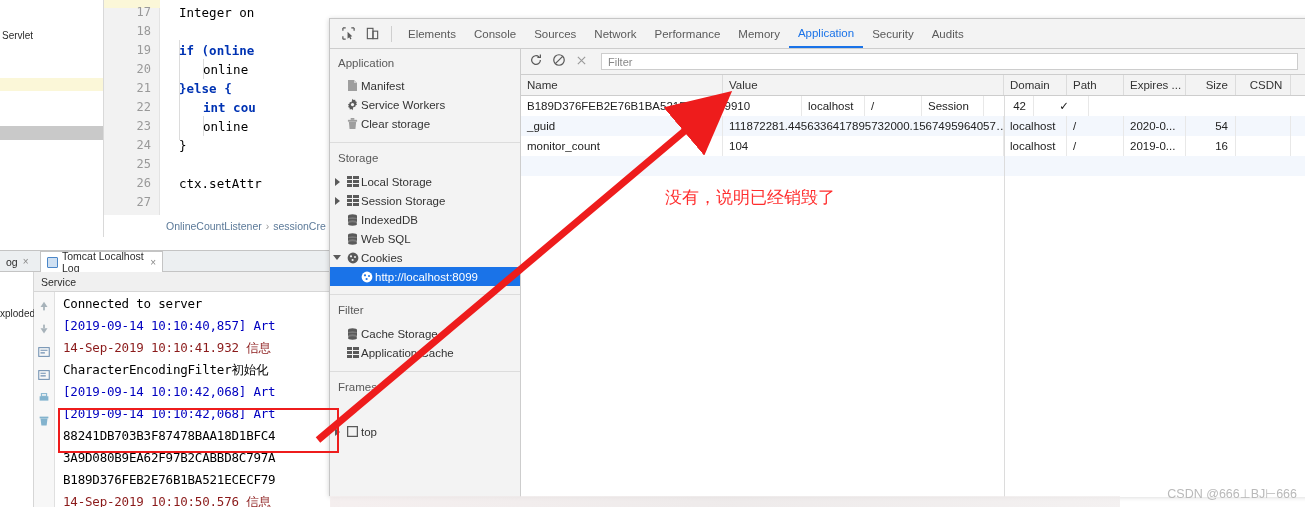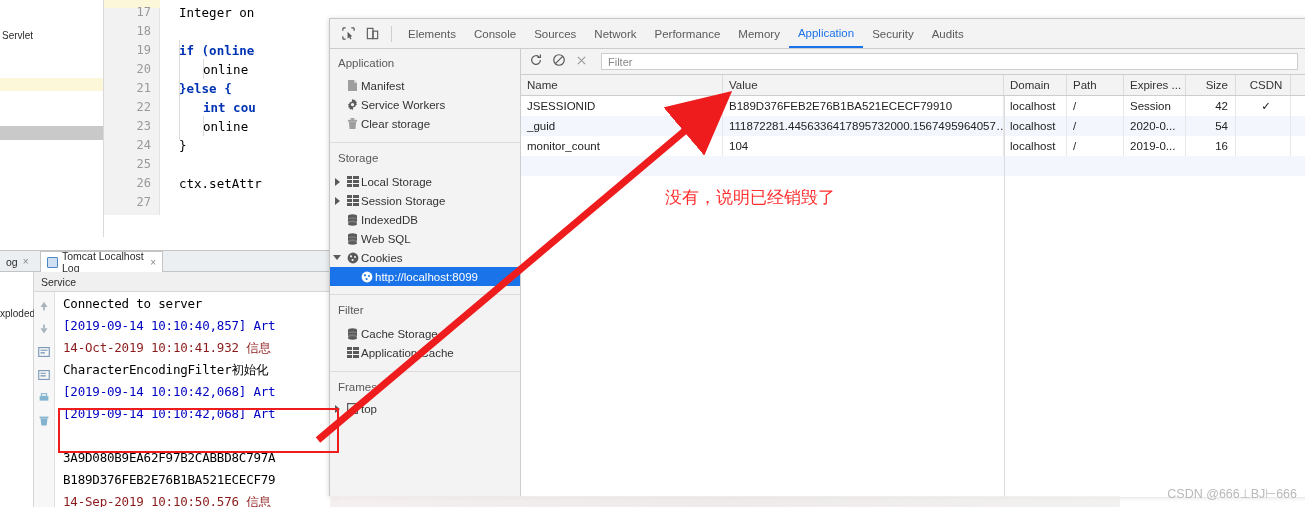--- a/index.html
+++ b/index.html
@@ -265,20 +265,25 @@
       <div class="cl kw" style="top:43px; left:18px;">if (online</div>
       <div class="cl" style="top:62px; left:42px;">online</div>
       <div class="cl kw" style="top:81px; left:18px;">}else {</div>
       <div class="cl kw" style="top:100px; left:42px;">int cou</div>
       <div class="cl" style="top:119px; left:42px;">online</div>
       <div class="cl" style="top:138px; left:18px;">}</div>
       <div class="cl" style="top:176px; left:18px;">ctx.setAttr</div>
     </div>
   </div>
 
+  <div class="ide-breadcrumb">
+    <span>OnlineCountListener</span>
+    <span class="bc-sep">›</span>
+    <span>sessionCre</span>
+  </div>
   <div class="ide-bottom-white"></div>
 
   <div class="ide-tabs">
     <div class="tab" style="left:0px; width:40px;">
       <span>og</span>
       <span class="tab-x">×</span>
     </div>
     <div class="tab active" style="left:40px; width:123px;">
       <span class="tab-icon"></span>
       <span>Tomcat Localhost Log</span>
@@ -317,24 +322,25 @@
     </svg>
     <svg class="tb-ico" viewBox="0 0 16 16">
       <path d="M4 5h8l-1 8H5z" fill="#6fa8c7"></path>
         <rect x="3" y="3" width="10" height="2" fill="#6fa8c7"></rect>
     </svg>
   </div>
 
   <div class="console">
     <div class="log log-plain" style="top:4px">Connected to server</div>
     <div class="log log-blue" style="top:26px">[2019-09-14 10:10:40,857] Art</div>
-    <div class="log log-red" style="top:48px">14-Oct-2019 10:10:41.932 信息</div>
+    <div class="log log-red" style="top:48px">14-Sep-2019 10:10:41.932 信息</div>
     <div class="log log-plain" style="top:70px">CharacterEncodingFilter初始化</div>
     <div class="log log-blue" style="top:92px">[2019-09-14 10:10:42,068] Art</div>
     <div class="log log-blue" style="top:114px">[2019-09-14 10:10:42,068] Art</div>
+    <div class="log log-plain" style="top:136px">88241DB703B3F87478BAA18D1BFC4</div>
     <div class="log log-plain" style="top:158px">3A9D080B9EA62F97B2CABBD8C797A</div>
     <div class="log log-plain" style="top:180px">B189D376FEB2E76B1BA521ECECF79</div>
     <div class="log log-red" style="top:202px">14-Sep-2019 10:10:50.576 信息</div>
 
     <div class="console-scroll">
         <i></i>
       </div>
   </div>
 
   <div class="red-box"></div>
@@ -520,21 +526,21 @@
               <rect x="0" y="8" width="5" height="3" fill="#5a5a5a"></rect>
               <rect x="6" y="8" width="6" height="3" fill="#5a5a5a"></rect>
             </svg>
         </span>
         <span>Application Cache</span>
       </div>
 
       <div class="sect-rule" style="top:322px"></div>
 
       <div class="sect-title" style="top:332px">Frames</div>
-      <div class="tree-item" style="top:350px">
+      <div class="tree-item" style="top:373px">
         <span class="tw">
             <i class="tri"></i>
           </span>
         <span class="ti">
           <svg width="11" height="11" viewBox="0 0 11 11">
               <rect x="0.6" y="0.6" width="9.8" height="9.8" fill="none" stroke="#5a5a5a" stroke-width="1.3"></rect>
             </svg>
         </span>
         <span>top</span>
       </div>
@@ -569,21 +575,20 @@
           <div class="c-name">Name</div>
           <div class="c-value">Value</div>
           <div class="c-dom">Domain</div>
           <div class="c-path">Path</div>
           <div class="c-exp">Expires ...</div>
           <div class="c-size">Size</div>
           <div class="c-http">CSDN</div>
         </div>
 
         <div class="ck-row" style="top:21px">
-          <div class="c-name">JSESSIONID</div>
           <div class="c-value">B189D376FEB2E76B1BA521ECECF79910</div>
           <div class="c-dom">localhost</div>
           <div class="c-path">/</div>
           <div class="c-exp">Session</div>
           <div class="c-size">42</div>
           <div class="c-http">✓</div>
         </div>
         <div class="ck-row alt" style="top:41px">
           <div class="c-name">_guid</div>
           <div class="c-value">111872281.4456336417895732000.1567495964057…</div>

